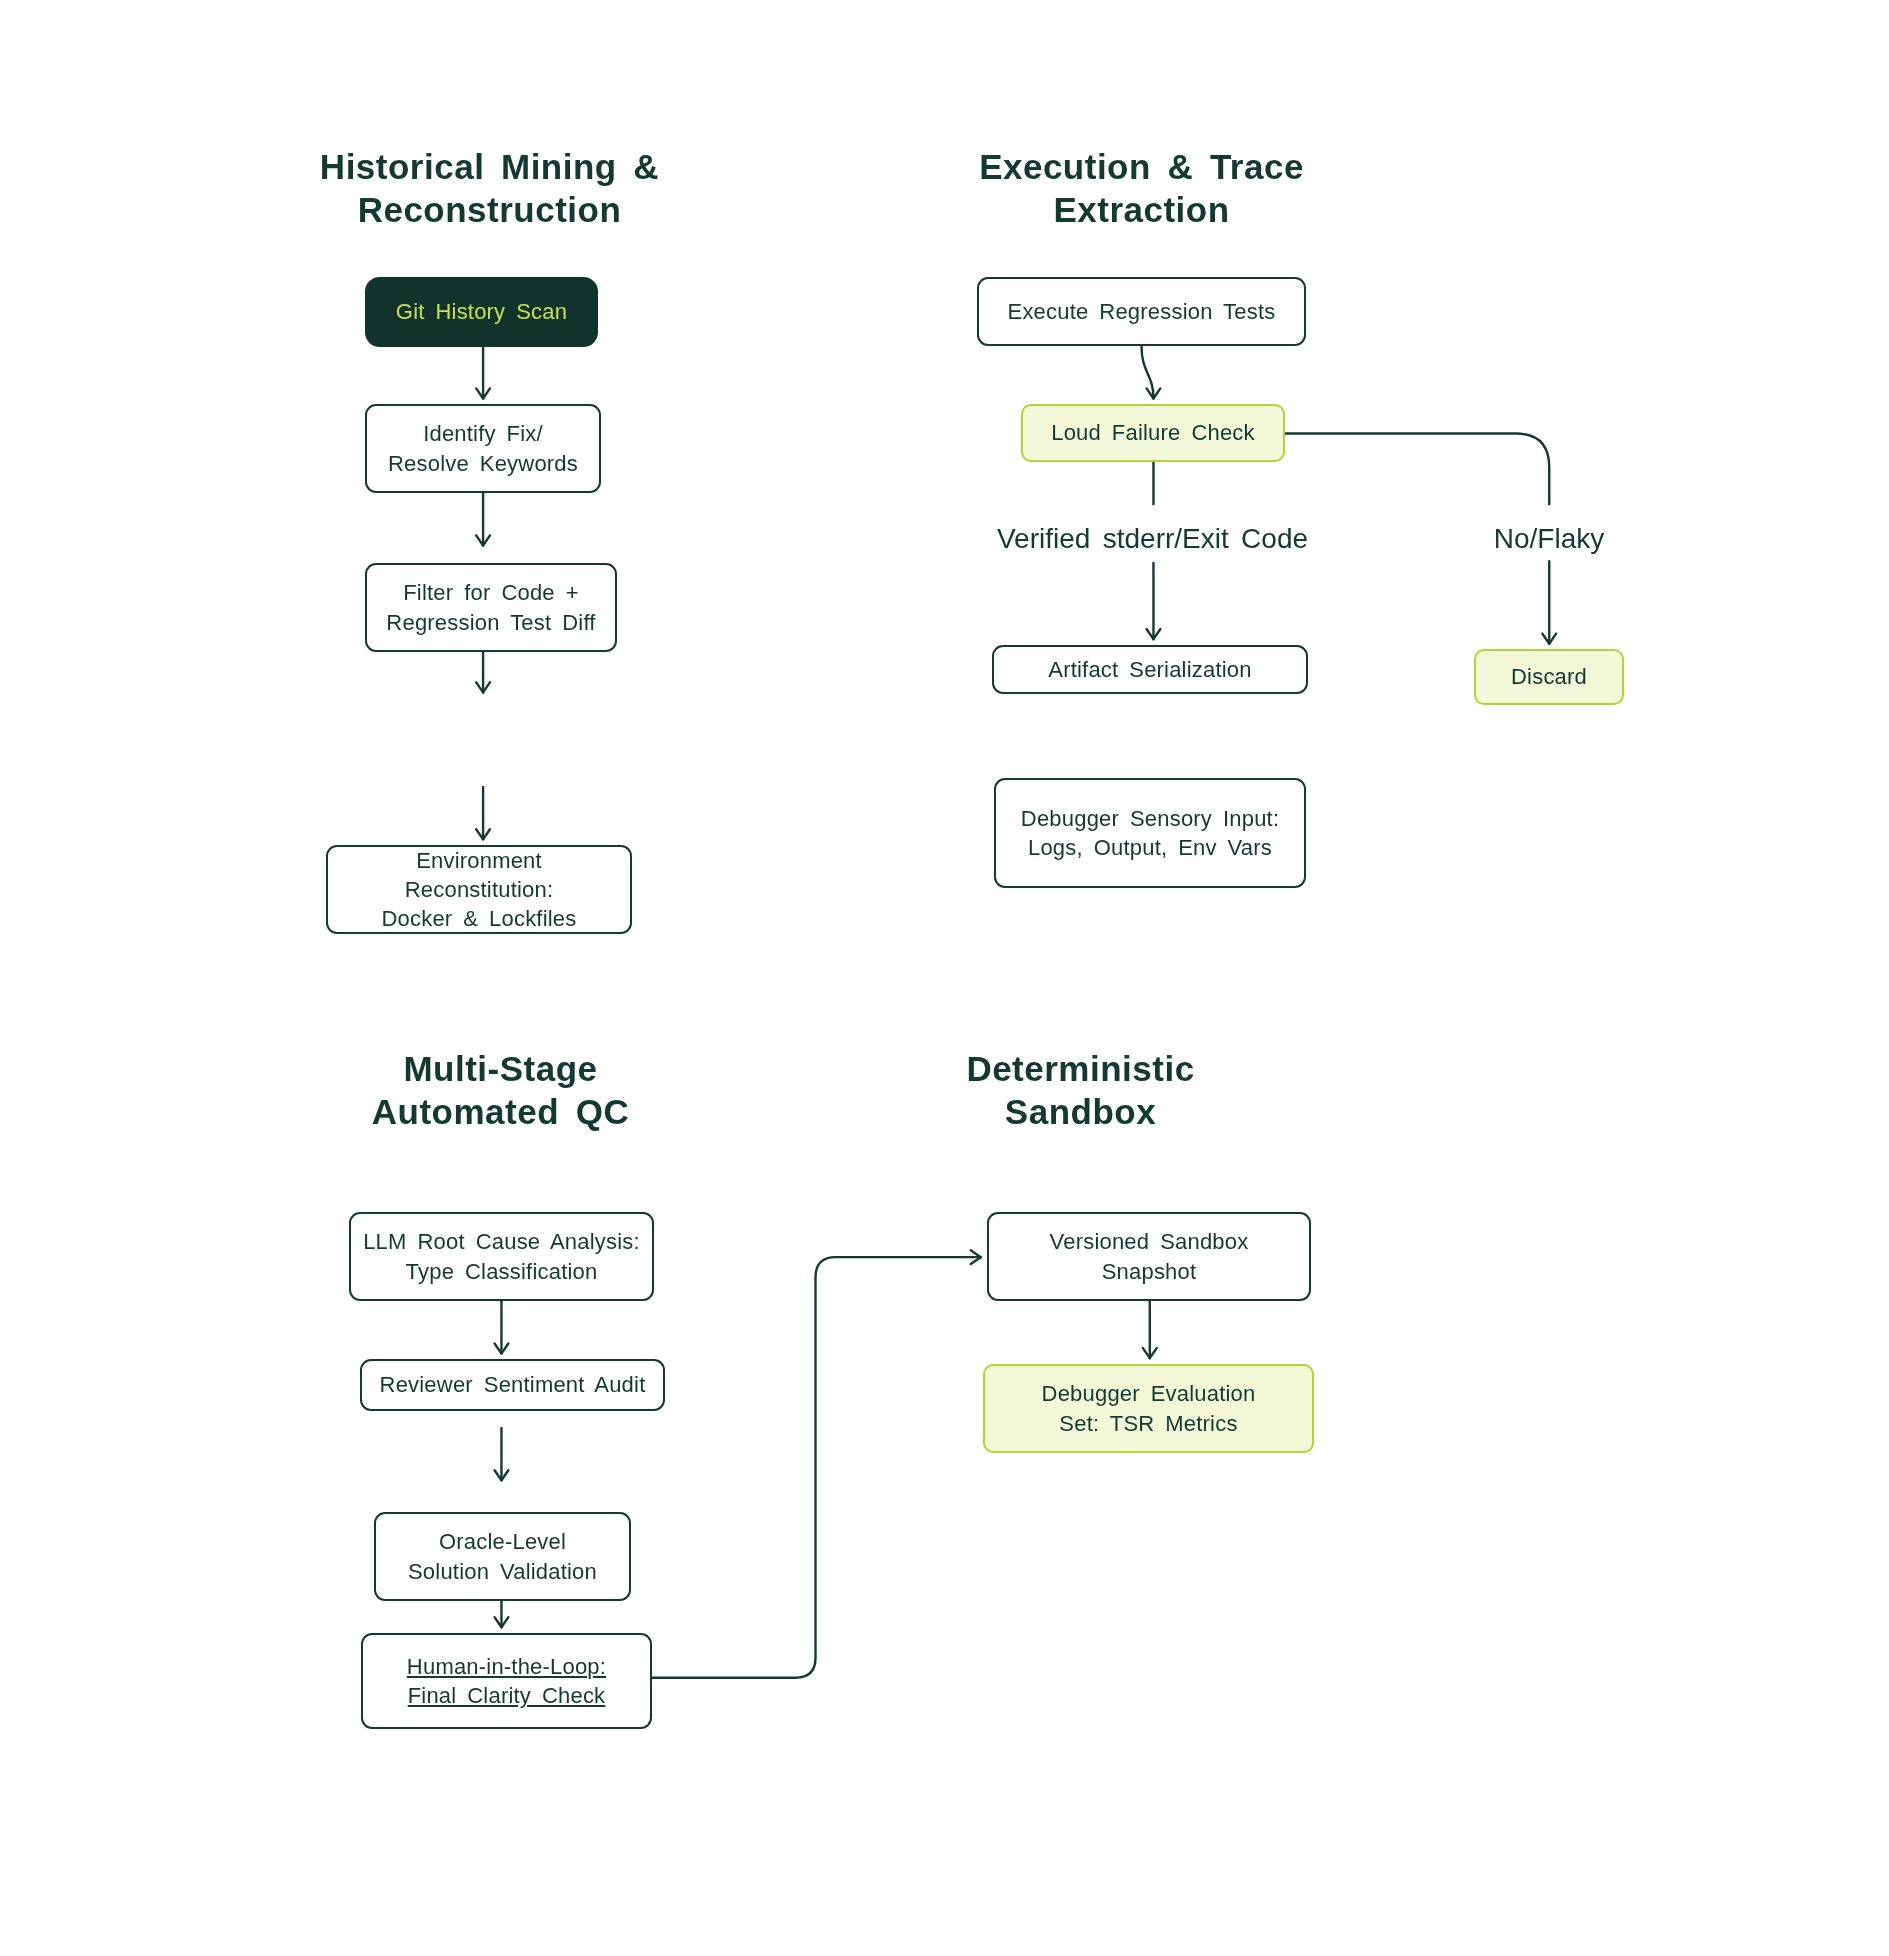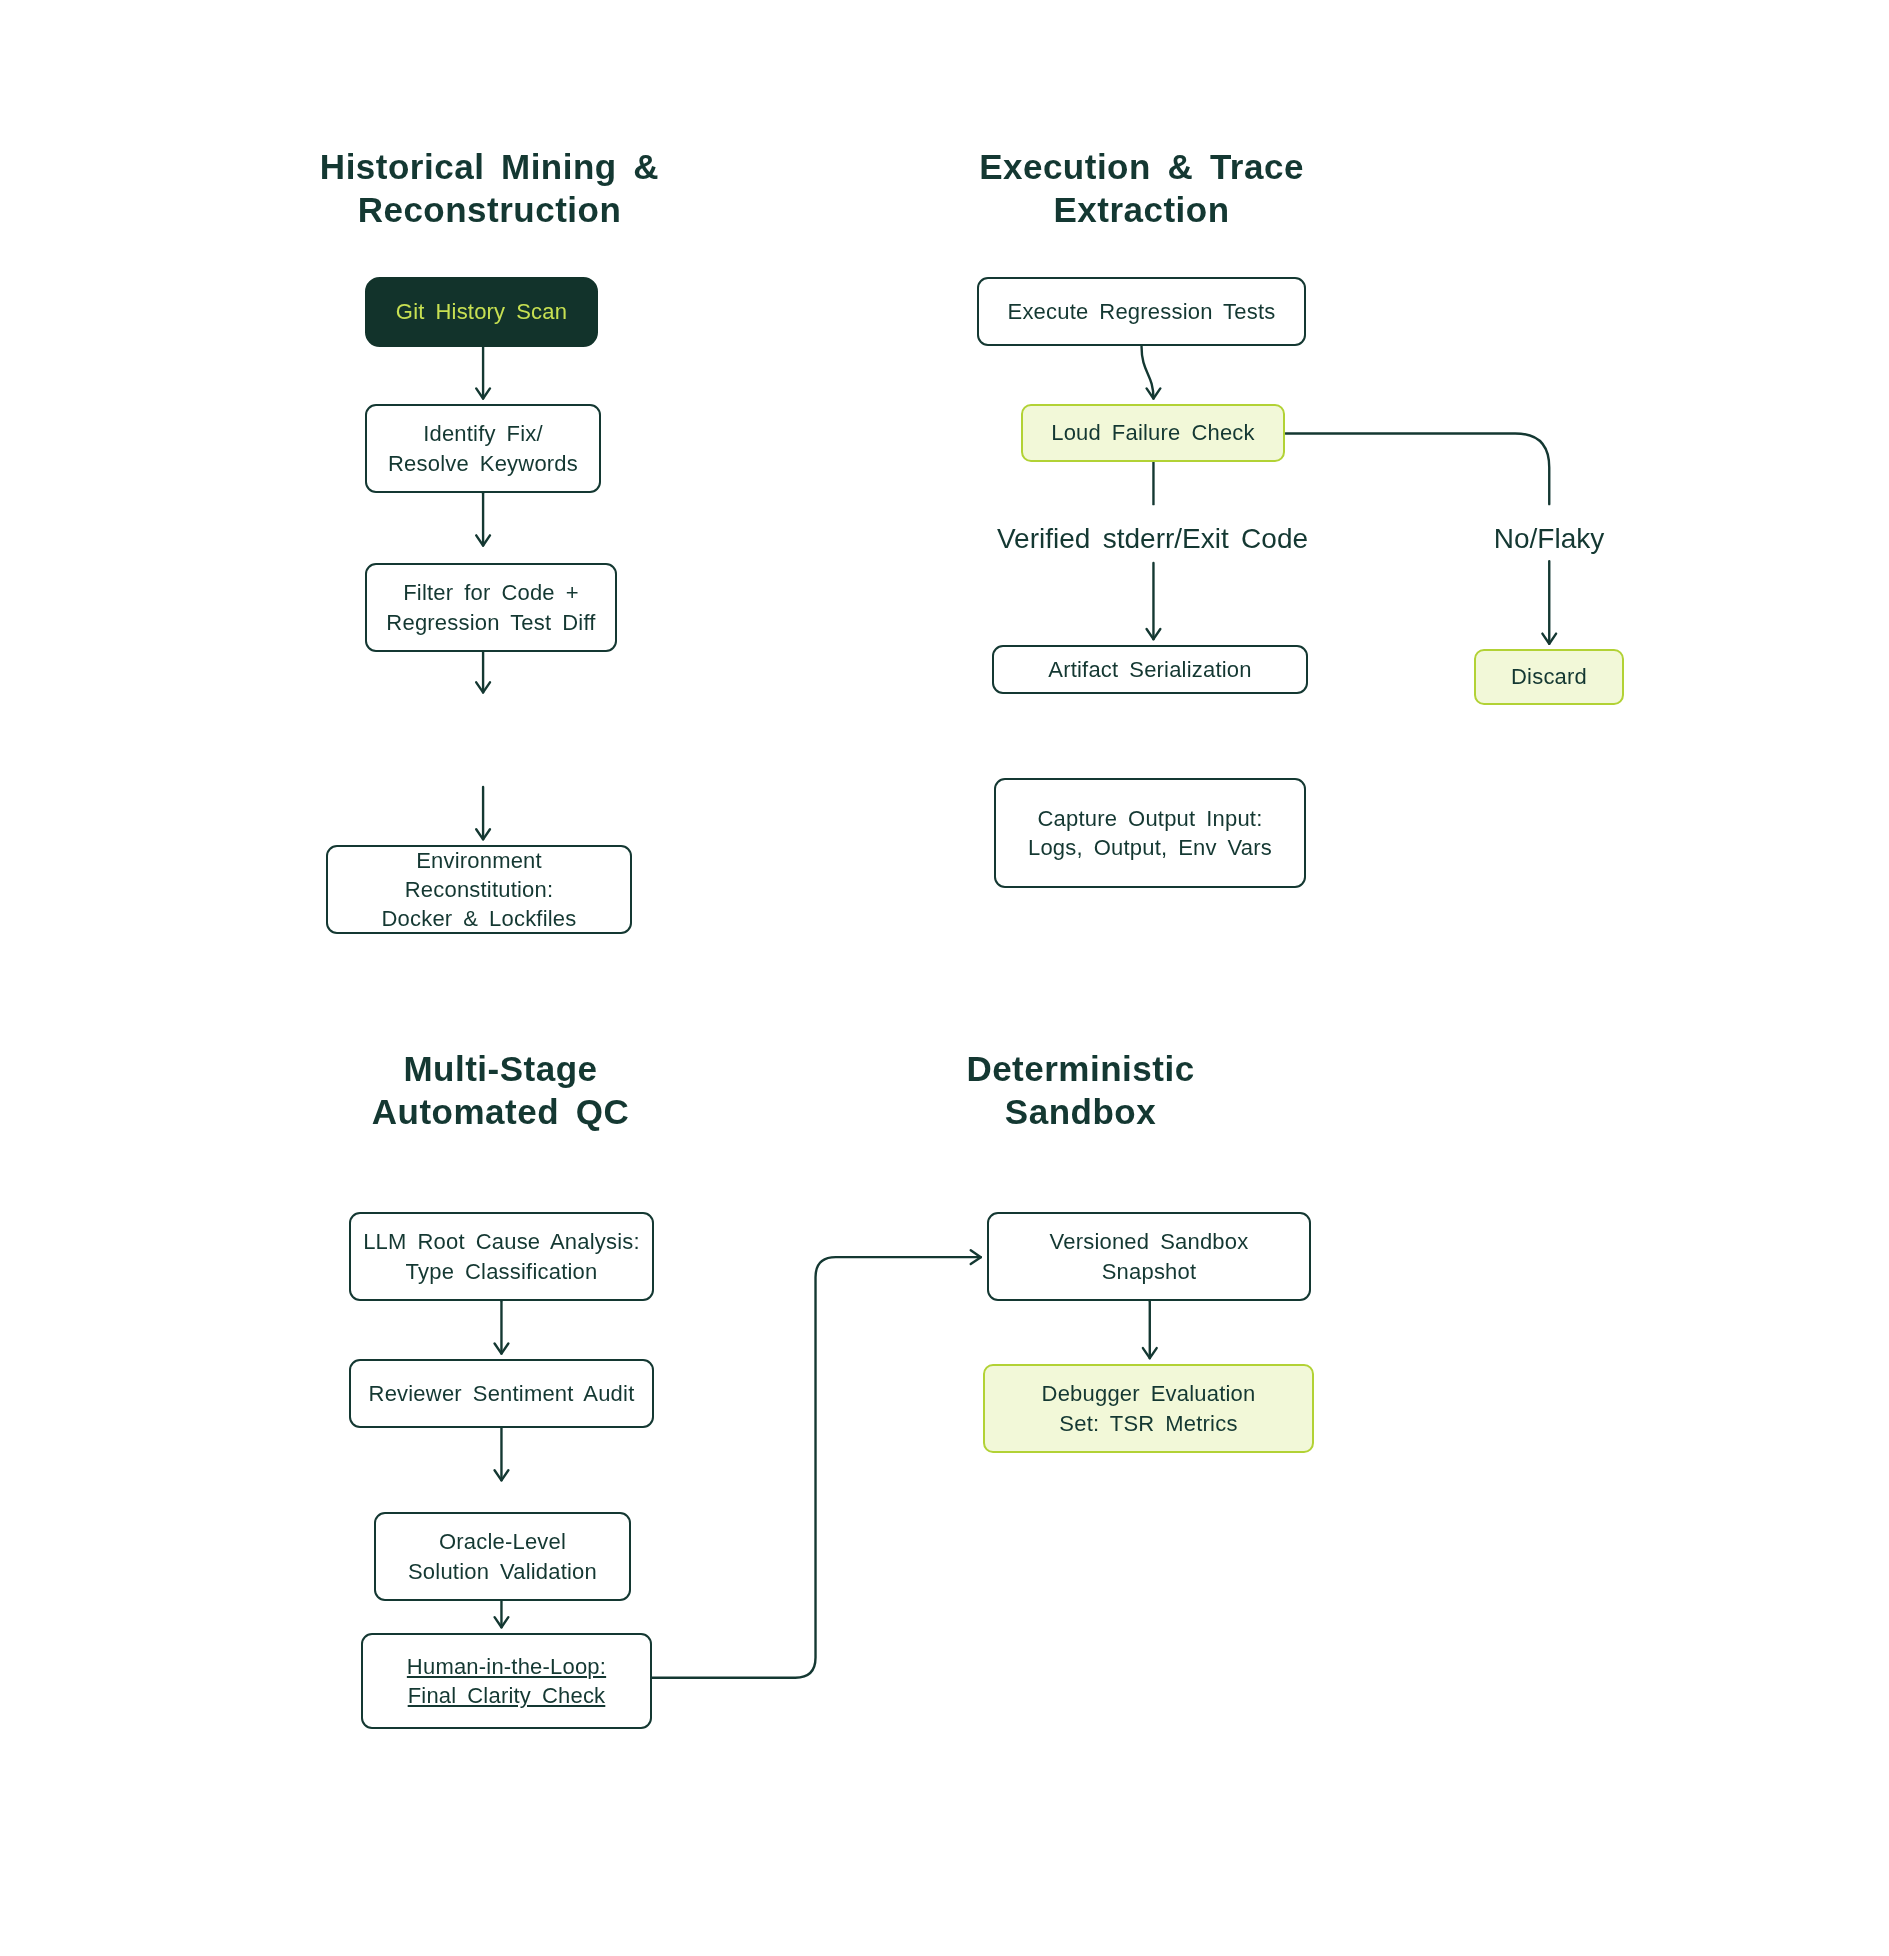--- a/index.html
+++ b/index.html
@@ -35,21 +35,21 @@
   .n-a4{left:365px;top:698px;width:236px;height:89px;}
   .n-a5{left:326px;top:845px;width:306px;height:89px;}
 
   .n-b1{left:977px;top:277px;width:329px;height:69px;}
   .n-b2{left:1021px;top:404px;width:264px;height:58px;}
   .n-b3{left:992px;top:645px;width:316px;height:49px;}
   .n-b4{left:994px;top:778px;width:312px;height:110px;}
   .n-b5{left:1474px;top:649px;width:150px;height:56px;}
 
   .n-c1{left:349px;top:1212px;width:305px;height:89px;}
-  .n-c2{left:349px;top:1359px;width:305px;height:69px;}
+  .n-c2{left:360px;top:1359px;width:305px;height:52px;}
   .n-c3{left:374px;top:1486px;width:257px;height:89px;margin-top:26px;}
   .n-c4{left:361px;top:1633px;width:291px;height:96px;text-decoration:underline;}
 
   .n-d1{left:987px;top:1212px;width:324px;height:89px;}
   .n-d2{left:983px;top:1364px;width:331px;height:89px;}
 
   .el-verified{left:969px;top:523px;width:367px;}
   .el-noflaky{left:1457px;top:523px;width:184px;}
 </style>
 </head>
@@ -97,21 +97,21 @@
   <div class="node n-a2">Identify Fix/
 Resolve Keywords</div>
   <div class="node n-a3">Filter for Code +
 Regression Test Diff</div>
   <div class="node n-a5">Environment Reconstitution:
 Docker &amp; Lockfiles</div>
 
   <div class="node n-b1">Execute Regression Tests</div>
   <div class="node highlight n-b2">Loud Failure Check</div>
   <div class="node n-b3">Artifact Serialization</div>
-  <div class="node n-b4">Capture Output Input:
+  <div class="node n-b4">Debugger Sensory Input:
 Logs, Output, Env Vars</div>
   <div class="node highlight n-b5">Discard</div>
 
   <div class="edge-label el-verified">Verified stderr/Exit Code</div>
   <div class="edge-label el-noflaky">No/Flaky</div>
 
   <div class="node n-c1">LLM Root Cause Analysis:
 Type Classification</div>
   <div class="node n-c2">Reviewer Sentiment Audit</div>
   <div class="node n-c3">Oracle-Level

